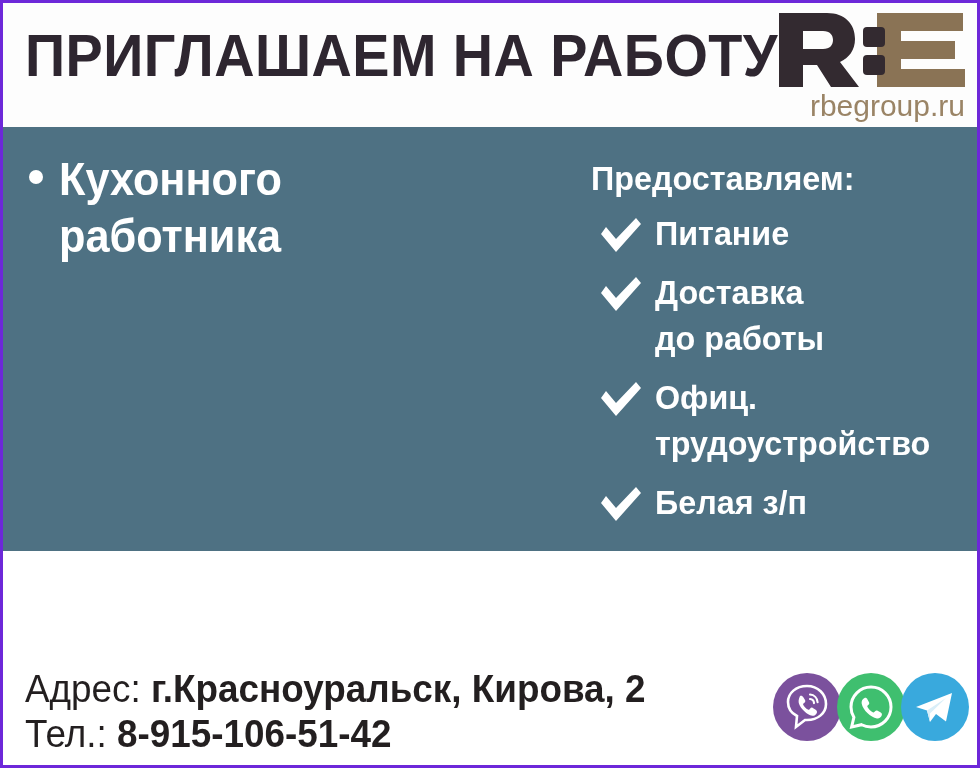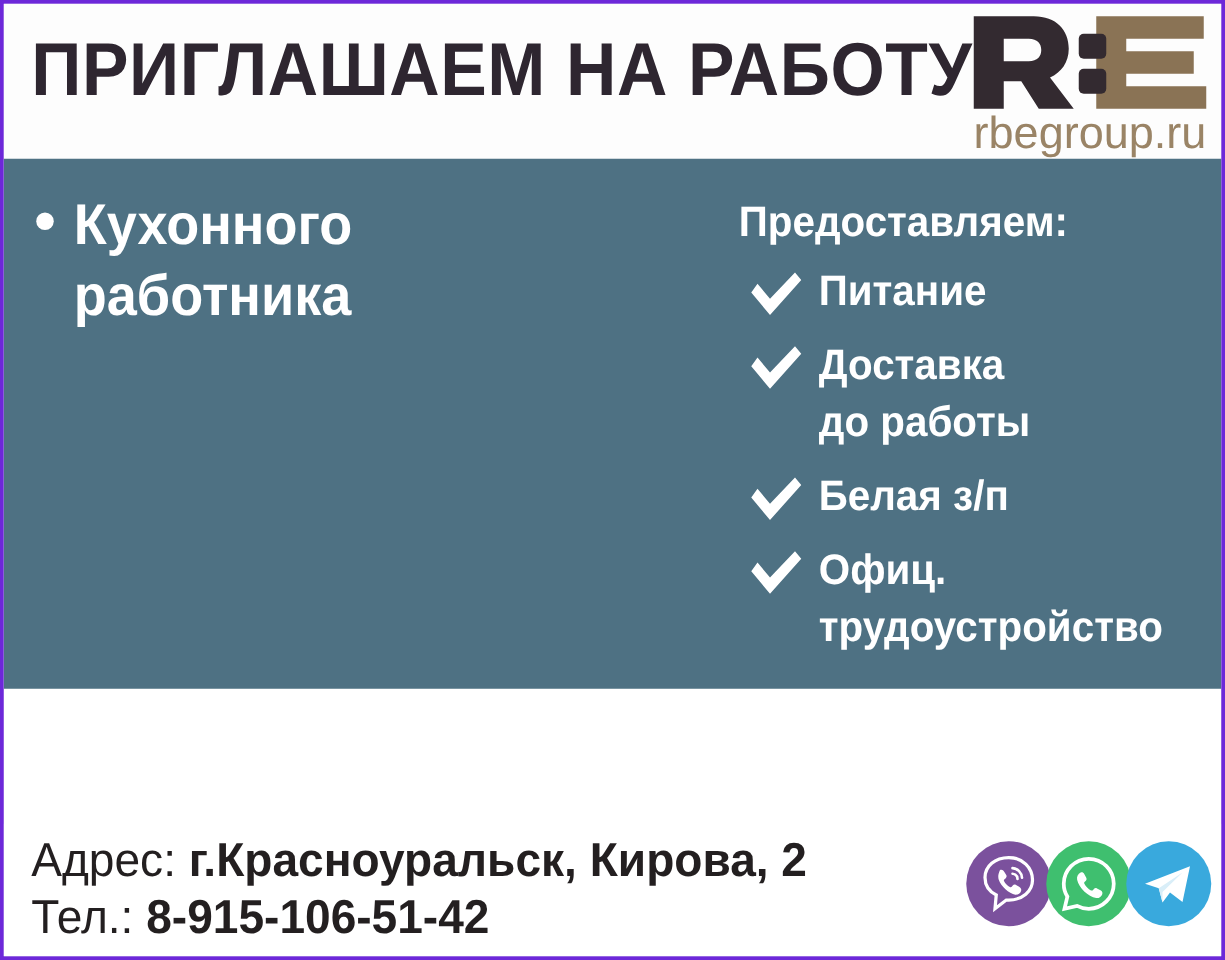--- a/index.html
+++ b/index.html
@@ -65,21 +65,21 @@
   .logo-url {
     position: absolute;
     left: 0;
     top: 80px;
     width: 196px;
     text-align: right;
     padding-right: 4px;
     box-sizing: border-box;
     font-family: "Liberation Sans", sans-serif;
     font-weight: 400;
-    font-size: 36px;
+    font-size: 30px;
     line-height: 34px;
     color: #9a8466;
     letter-spacing: 0px;
     white-space: nowrap;
   }
 
   
   .panel {
     position: absolute;
     left: 0;
@@ -264,31 +264,31 @@
         <span class="benefit-label">Доставка
 до работы</span>
       </div>
 
       <div class="benefit-item">
         <span class="benefit-check">
           <svg width="44" height="38" viewBox="0 0 44 38" xmlns="http://www.w3.org/2000/svg">
             <path d="M2 18 L7 11 L17 23 L37 2 L42 8 L17 36 Z" fill="#ffffff"></path>
           </svg>
         </span>
-        <span class="benefit-label">Белая з/п</span>
+        <span class="benefit-label">Офиц.
+трудоустройство</span>
       </div>
 
       <div class="benefit-item">
         <span class="benefit-check">
           <svg width="44" height="38" viewBox="0 0 44 38" xmlns="http://www.w3.org/2000/svg">
             <path d="M2 18 L7 11 L17 23 L37 2 L42 8 L17 36 Z" fill="#ffffff"></path>
           </svg>
         </span>
-        <span class="benefit-label">Офиц.
-трудоустройство</span>
+        <span class="benefit-label">Белая з/п</span>
       </div>
     </div>
 
   </div>
 
   <div class="footer">
     <div class="footer-text">
       <div class="footer-line">
         <span class="lbl">Адрес:</span>
         <span class="val">г.Красноуральск, Кирова, 2</span>

